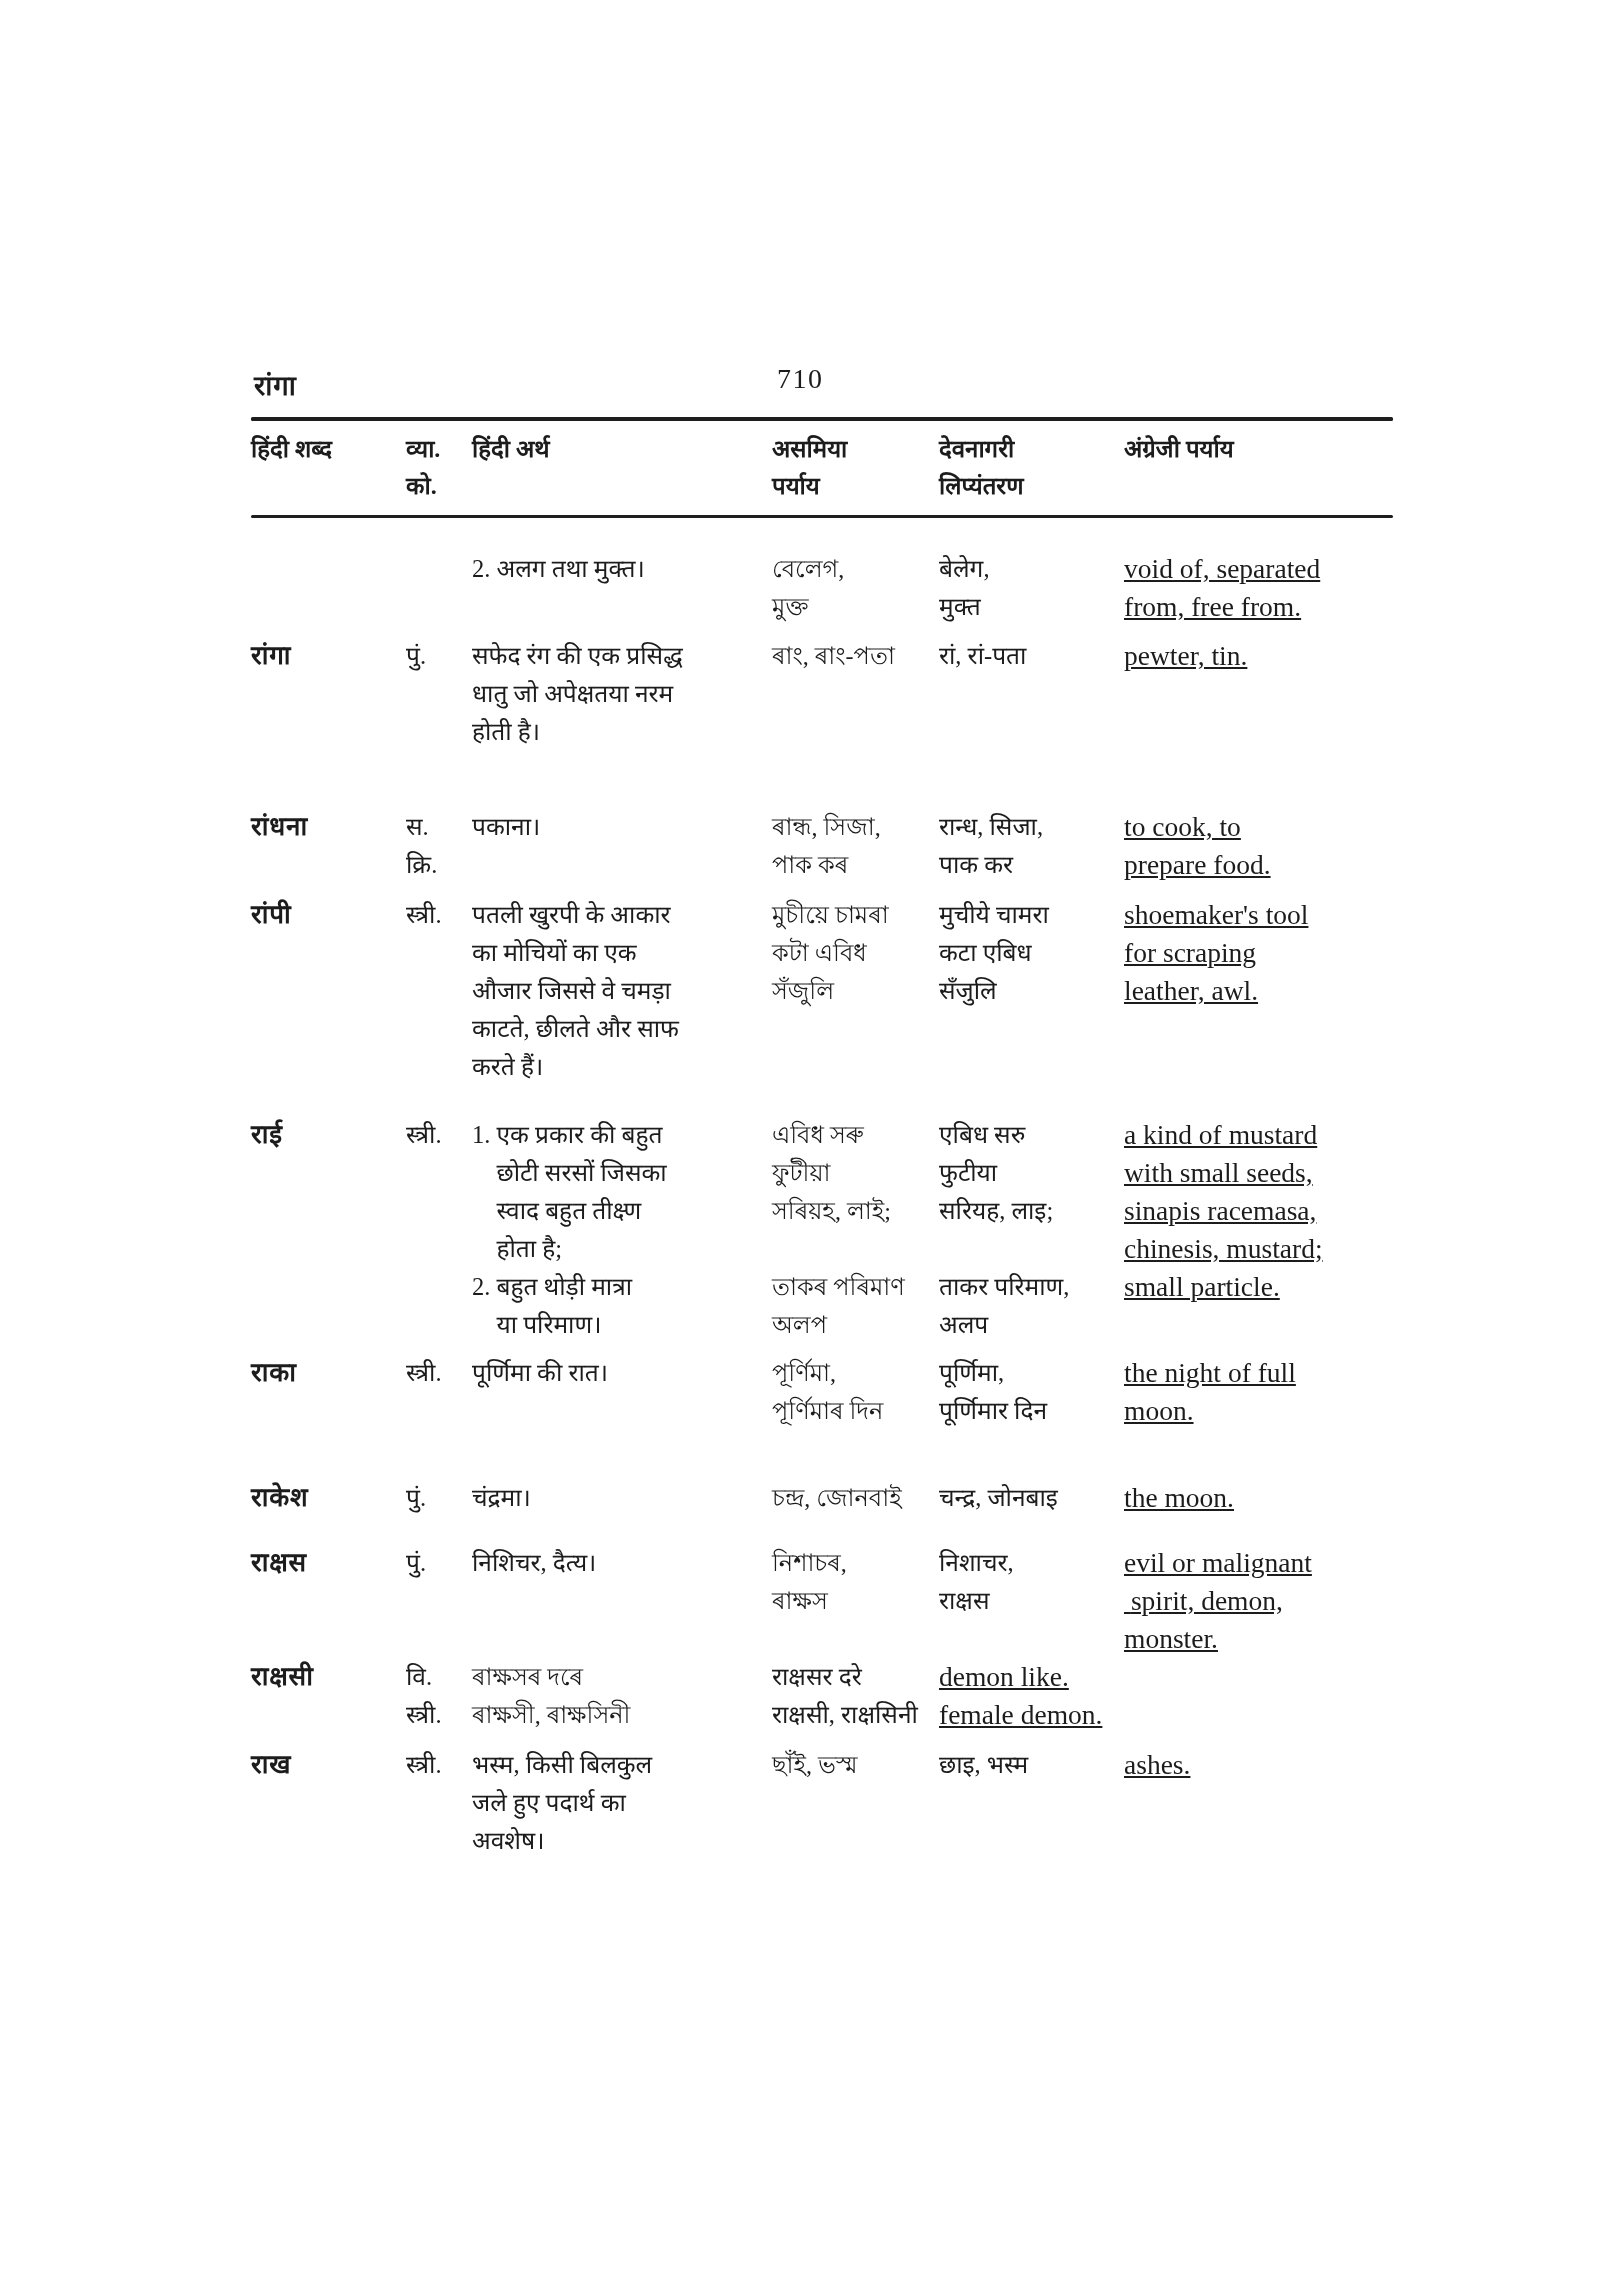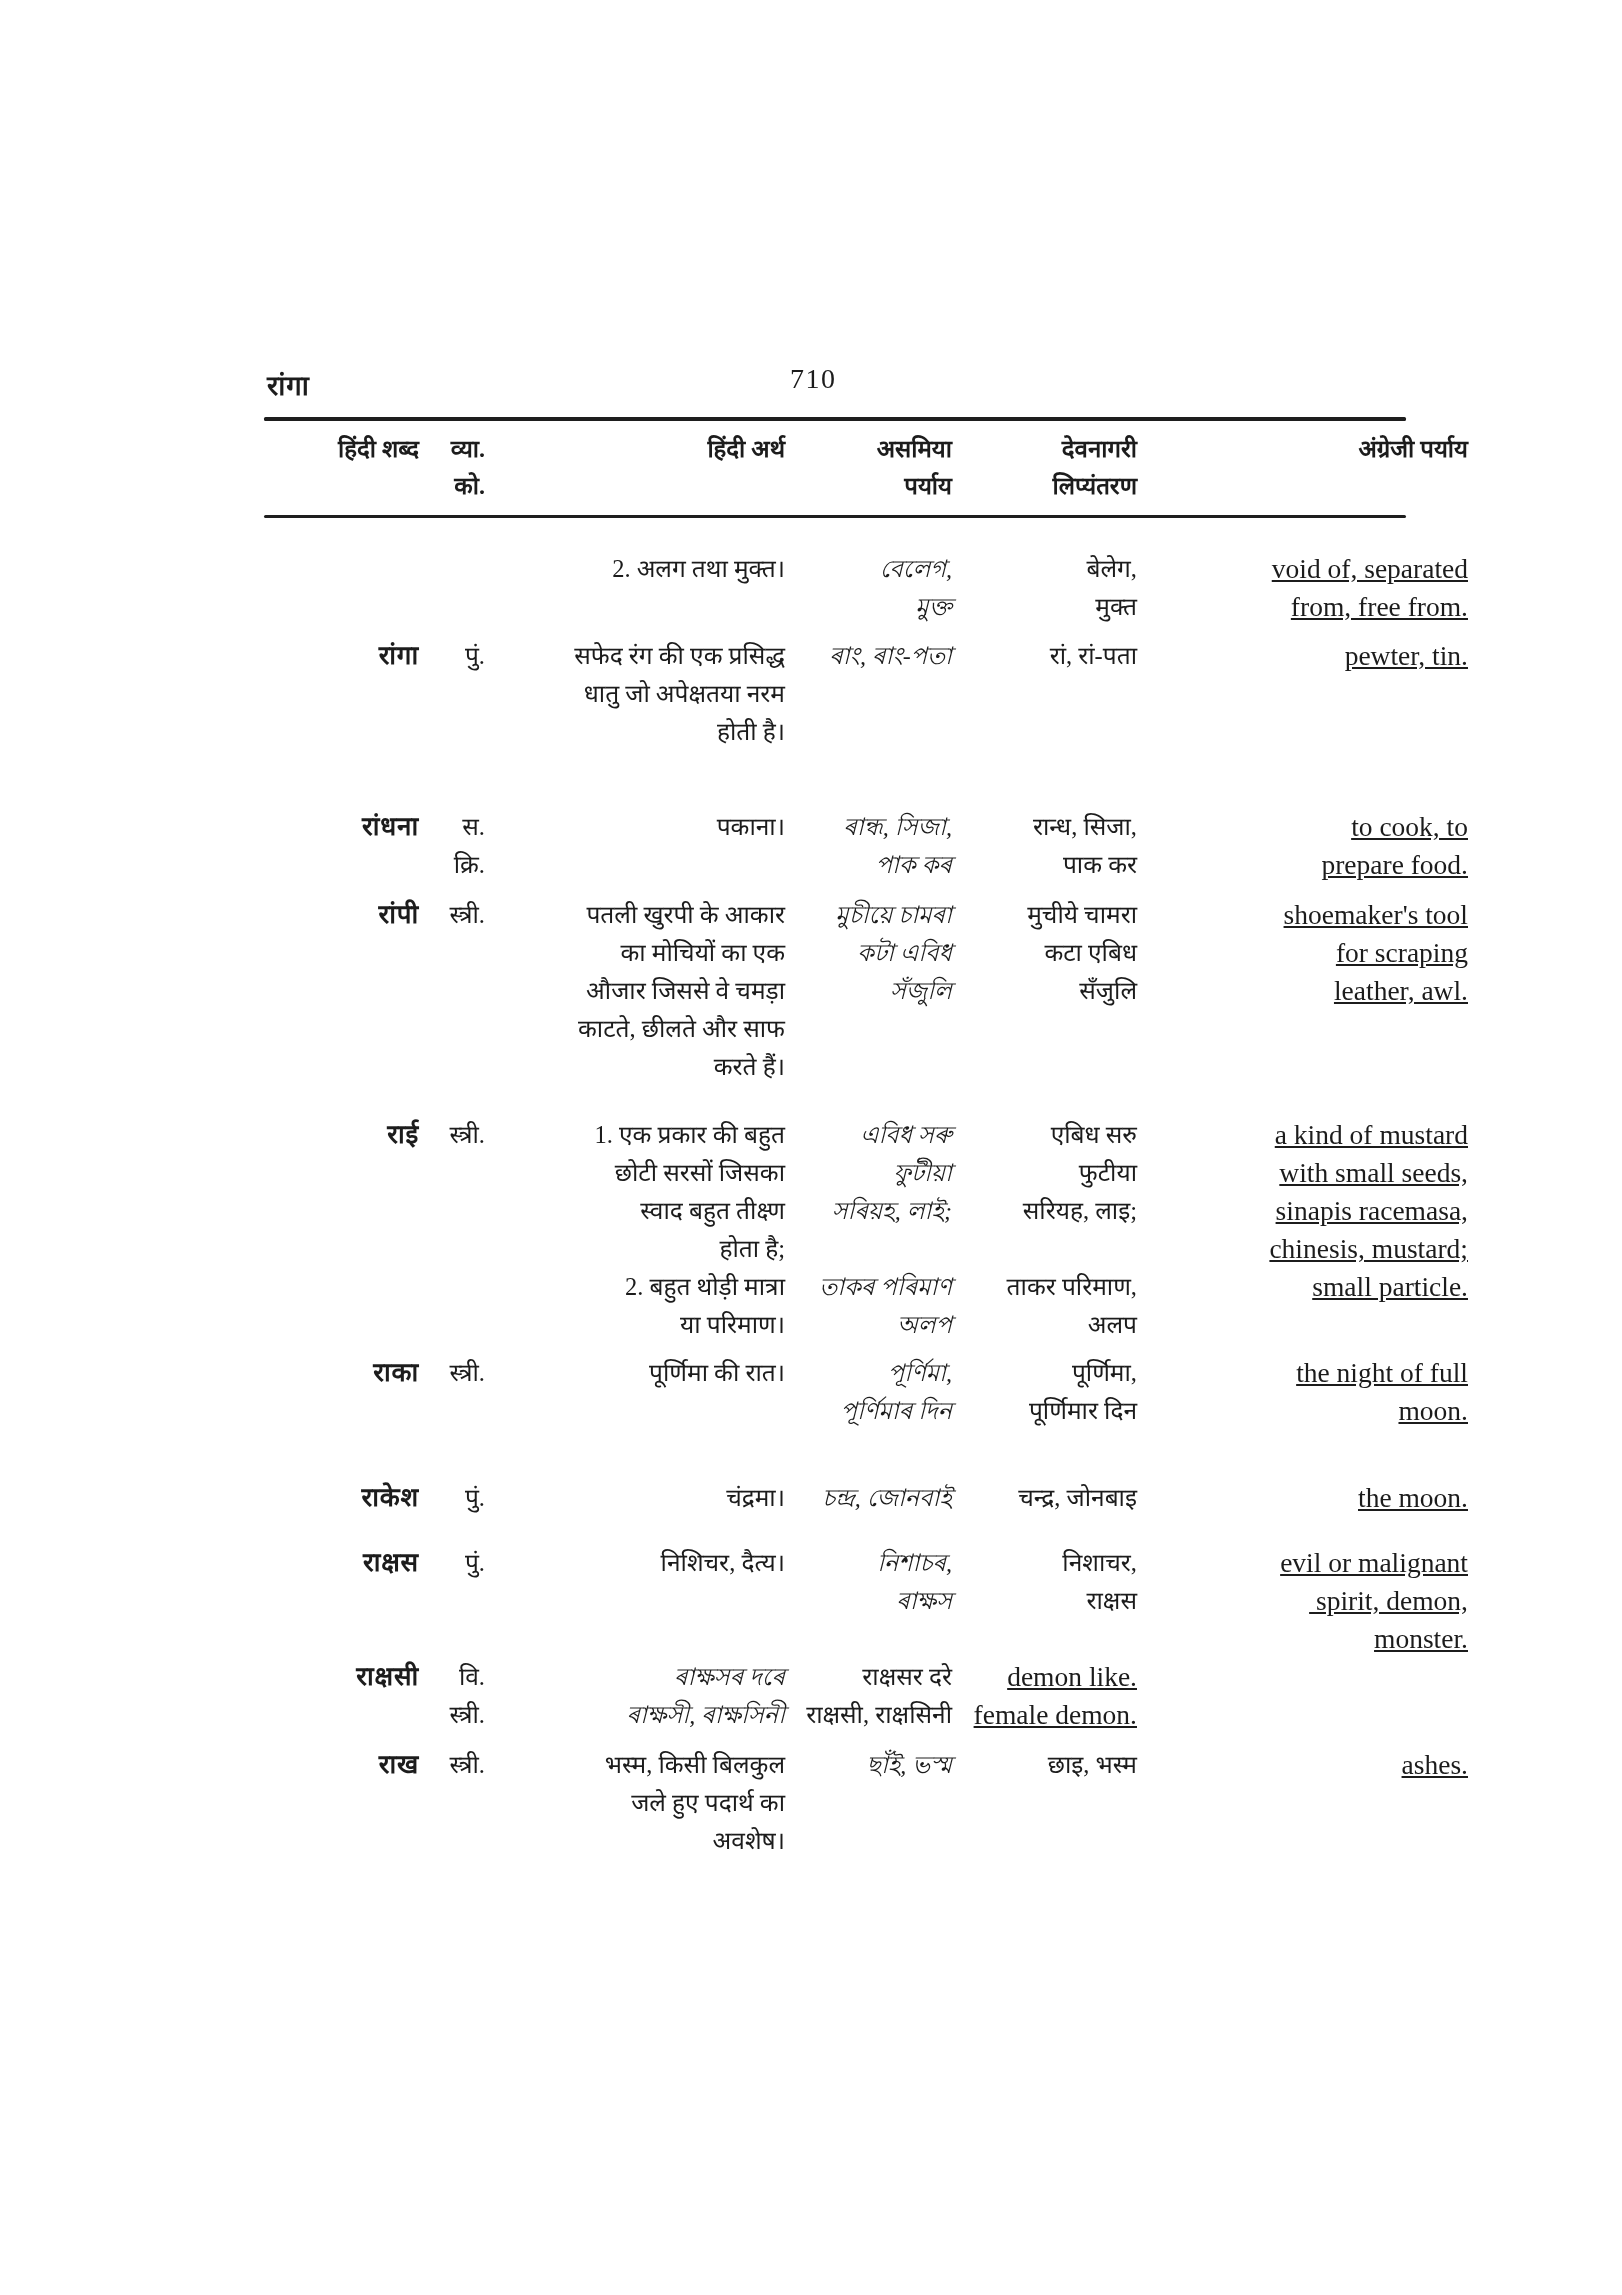--- a/index.html
+++ b/index.html
@@ -6,23 +6,22 @@
   body {
     width: 1622px; height: 2295px;
     background: #ffffff;
     position: relative;
     font-family: "Liberation Serif", "DejaVu Serif", serif;
     color: #1c1c1c;
     -webkit-font-smoothing: antialiased;
   }
   .page {
     position: absolute;
-    left: 264px; top: 366px;
+    left: 251px; top: 366px;
     width: 1203px;
-    text-align: right;
   }
   .masthead {
     position: relative;
     height: 51px;
   }
   .running-head {
     position: absolute; left: 3.1px; top: 0;
     font-weight: bold;
     font-size: 27.5px;
     letter-spacing: 0.8px;
@@ -55,21 +54,21 @@
   .cell {
     white-space: pre-wrap;
     font-size: 24.5px;
     line-height: 38px;
   }
   .cell.headword {
     font-weight: bold;
     font-size: 26px;
     letter-spacing: 0.8px;
   }
-  .cell.assamese { font-size: 24px; font-style: italic; }
+  .cell.assamese { font-size: 24px; }
   .cell.devanagari { font-size: 24.5px; }
   .cell.english {
     font-size: 27.5px;
     font-family: "Liberation Serif", "DejaVu Serif", serif;
     text-decoration: underline;
   }
   
   .r0 { margin-top: 0; }
   .r1 { margin-top: 10.7px; }
   .r2 { margin-top: 57px; }

